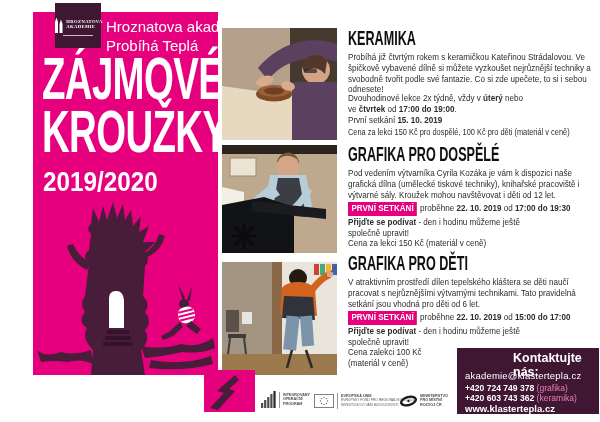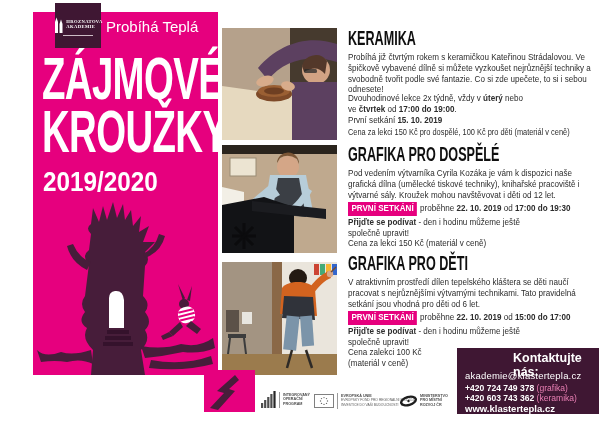--- a/index.html
+++ b/index.html
@@ -103,20 +103,21 @@
       </svg>
       <div>
         <div class="logo-txt">HROZNATOVA</div>
         <div class="logo-txt">AKADEMIE</div>
       </div>
     </div>
     <div class="logo-rule"></div>
   </div>
 
   <div class="org">
+    <div>Hroznatova akademie</div>
     <div>Probíhá Teplá</div>
   </div>
 
   <svg class="photo" style="top:28px" width="115" height="112" viewBox="0 0 115 112">
     <rect width="115" height="112" fill="#b5a18b"></rect>
     <rect x="68" y="0" width="47" height="58" fill="#463a2e"></rect>
     <polygon points="0,58 70,68 115,94 115,112 0,112" fill="#e6d9bf"></polygon>
     <path d="M115,16 C86,6 56,16 36,40 L46,52 C62,32 88,26 115,34 Z" fill="#5c4060"></path>
     <circle cx="94" cy="42" r="14" fill="#d2a384"></circle>
     <path d="M80,38 A14,14 0 0,1 105,33 L103,46 Q95,36 82,44 Z" fill="#53382a"></path>

